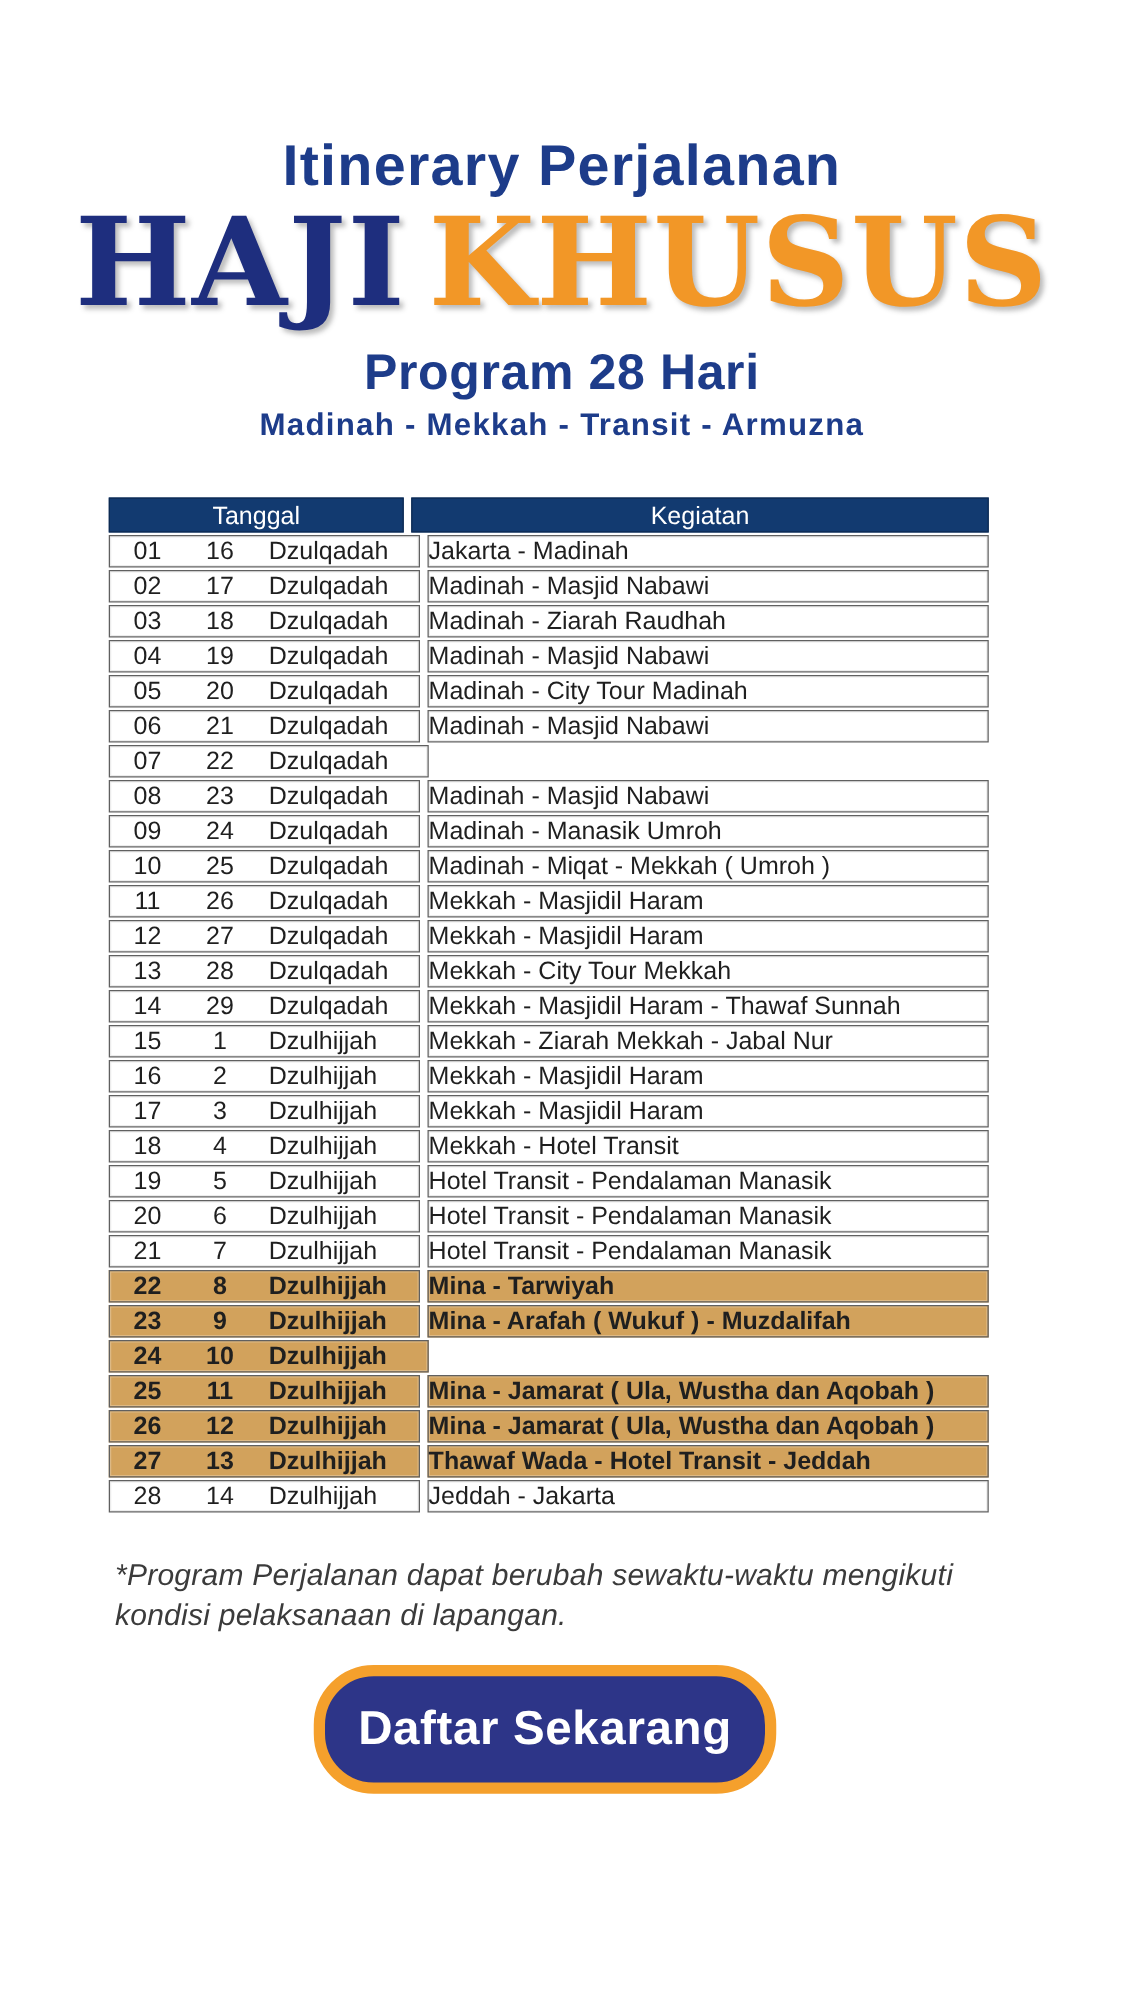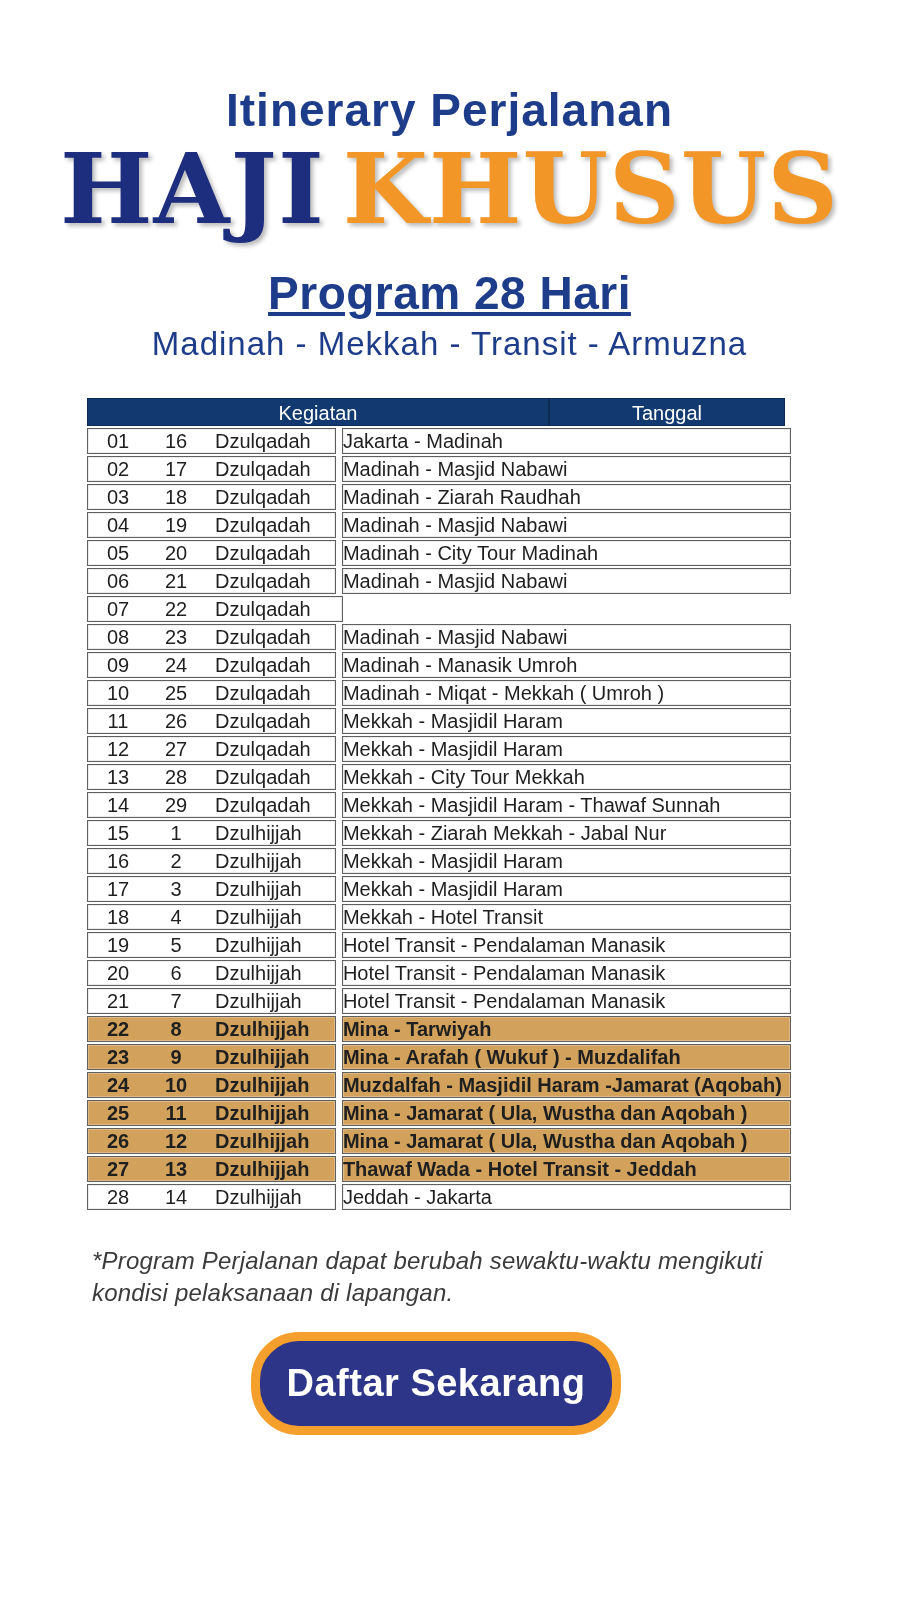--- a/index.html
+++ b/index.html
@@ -17,44 +17,43 @@
   html,body{background:#ffffff;}
   .page{
     position:relative;
     width:899px;height:1599px;
     background:#ffffff;
     font-family:"Liberation Sans",sans-serif;
     overflow:hidden;
     margin:0 auto;
   }
   
-  .hdr{ text-align:center; padding-top:86px; }
+  .hdr{ text-align:center; padding-top:108px; }
   .hdr-line1{
     font-size:46px; font-weight:600; color:var(--title_blue);
     letter-spacing:1px; line-height:1.05;
   }
   .hdr-main{
     margin-top:6px;
     font-family:"DejaVu Serif","Liberation Serif",serif;
     font-weight:bold; font-size:98px; line-height:1.0;
     letter-spacing:1px;
     text-shadow:3px 3px 4px rgba(60,60,60,0.35);
     white-space:nowrap;
   }
   .hdr-main .w1{ color:var(--navy); }
   .hdr-main .w2{ color:var(--orange); margin-left:18px; }
   .hdr-sub1{
-    margin-top:28px;
-    font-size:46px; font-weight:600; color:var(--title_blue);
+    margin-top:16px;
+    font-size:40px; font-weight:600; color:var(--title_blue);
     letter-spacing:0.5px;
-    text-decoration:underline;
   }
   .hdr-sub2{
     margin-top:5px;
-    font-size:33px; font-weight:400; color:var(--title_blue);
+    font-size:25px; font-weight:700; color:var(--title_blue);
     letter-spacing:1px;
   }
   
   .tbl{
     position:absolute; left:87px; top:398px; width:704px;
   }
   .thead{ display:flex; margin-bottom:2px; }
   .th{
     background:var(--header_bg); color:#ffffff;
     height:28px; line-height:28px; text-align:center;
@@ -109,22 +108,22 @@
 
   <div class="hdr">
     <div class="hdr-line1">Itinerary Perjalanan</div>
     <div class="hdr-main"><span class="w1">HAJI</span><span class="w2">KHUSUS</span></div>
     <div class="hdr-sub1">Program 28 Hari</div>
     <div class="hdr-sub2">Madinah - Mekkah - Transit - Armuzna</div>
   </div>
 
   <div class="tbl">
     <div class="thead">
+      <div class="th tanggal">Tanggal</div>
       <div class="th kegiatan">Kegiatan</div>
-      <div class="th tanggal">Tanggal</div>
     </div>
     <div>
         <div class="trow">
           <div class="cell tanggal">
             <span class="day">01</span>
             <span class="date">16</span>
             <span class="month">Dzulqadah</span>
           </div>
           <div class="cell kegiatan">
             <span class="act">Jakarta - Madinah</span>
@@ -345,23 +344,20 @@
           </div>
           <div class="cell kegiatan">
             <span class="act">Mina - Arafah ( Wukuf ) - Muzdalifah</span>
           </div>
         </div>
         <div class="trow hl">
           <div class="cell tanggal">
             <span class="day">24</span>
             <span class="date">10</span>
             <span class="month">Dzulhijjah</span>
-          </div>
-          <div class="cell kegiatan">
-            <span class="act">Muzdalfah - Masjidil Haram -Jamarat (Aqobah)</span>
           </div>
         </div>
         <div class="trow hl">
           <div class="cell tanggal">
             <span class="day">25</span>
             <span class="date">11</span>
             <span class="month">Dzulhijjah</span>
           </div>
           <div class="cell kegiatan">
             <span class="act">Mina - Jamarat ( Ula, Wustha dan Aqobah )</span>

